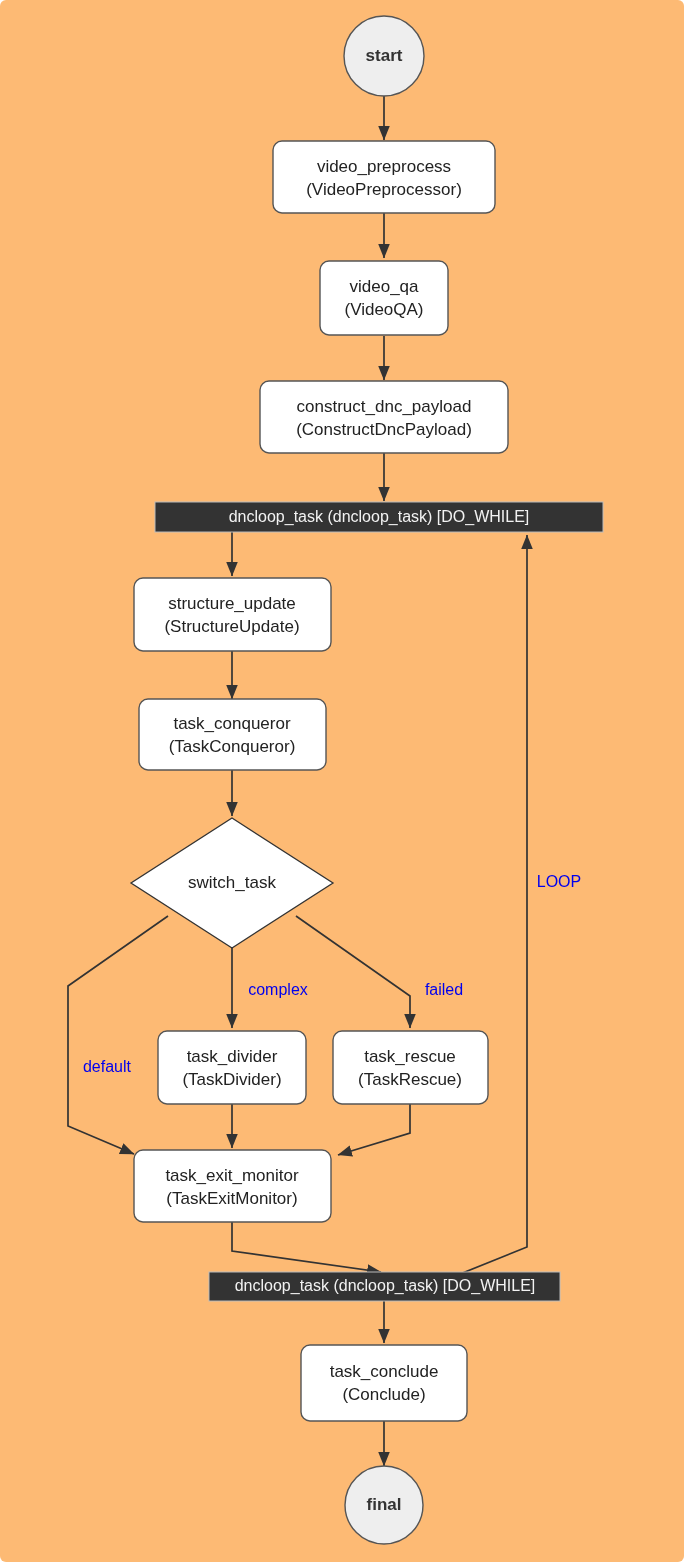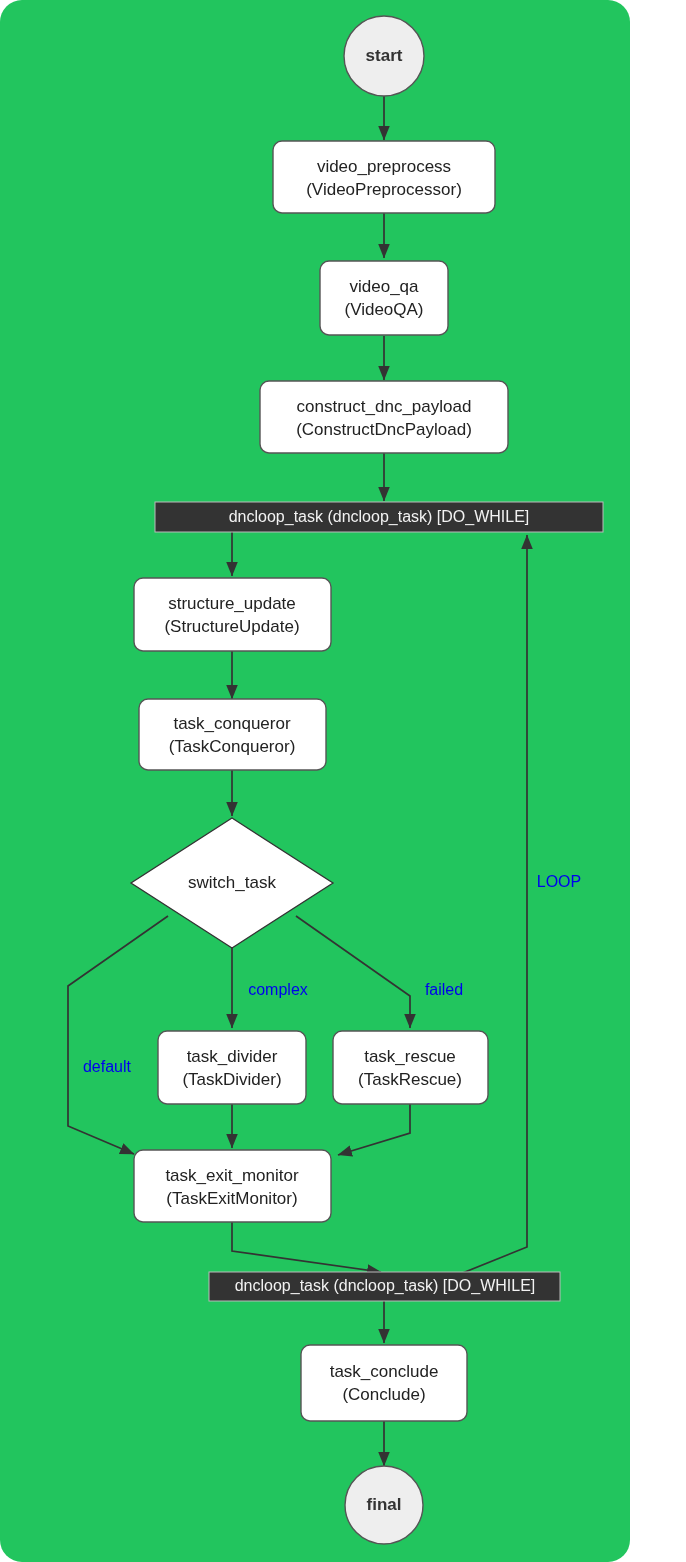--- a/index.html
+++ b/index.html
@@ -2,24 +2,24 @@
 <html><head>
 <meta charset="utf-8">
 <style>
   html, body {
     margin: 0;
     padding: 0;
     background: #ffffff;
   }
   #canvas {
     position: relative;
-    width: 630px;
+    width: 684px;
     height: 1562px;
-    background: #22c55e;
-    border-radius: 22px;
+    background: #fdba74;
+    border-radius: 6px;
     overflow: hidden;
     font-family: "Liberation Sans", sans-serif;
   }
   svg#flow {
     display: block;
     width: 686px;
     height: 1562px;
   }
   .nodeShape {
     fill: #ffffff;

